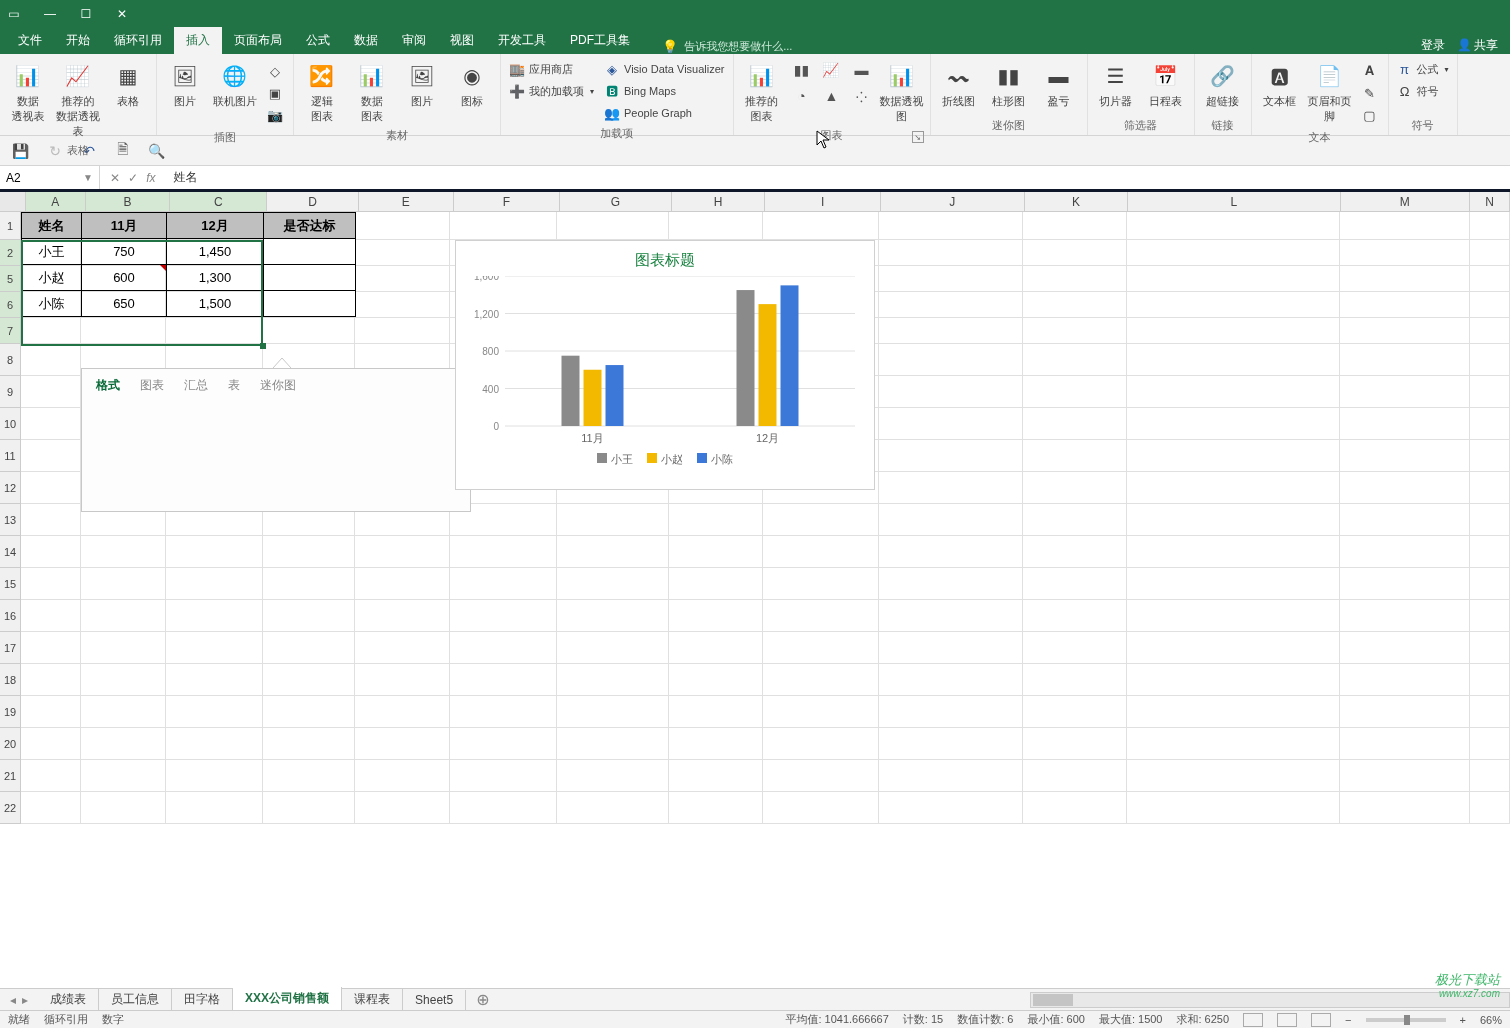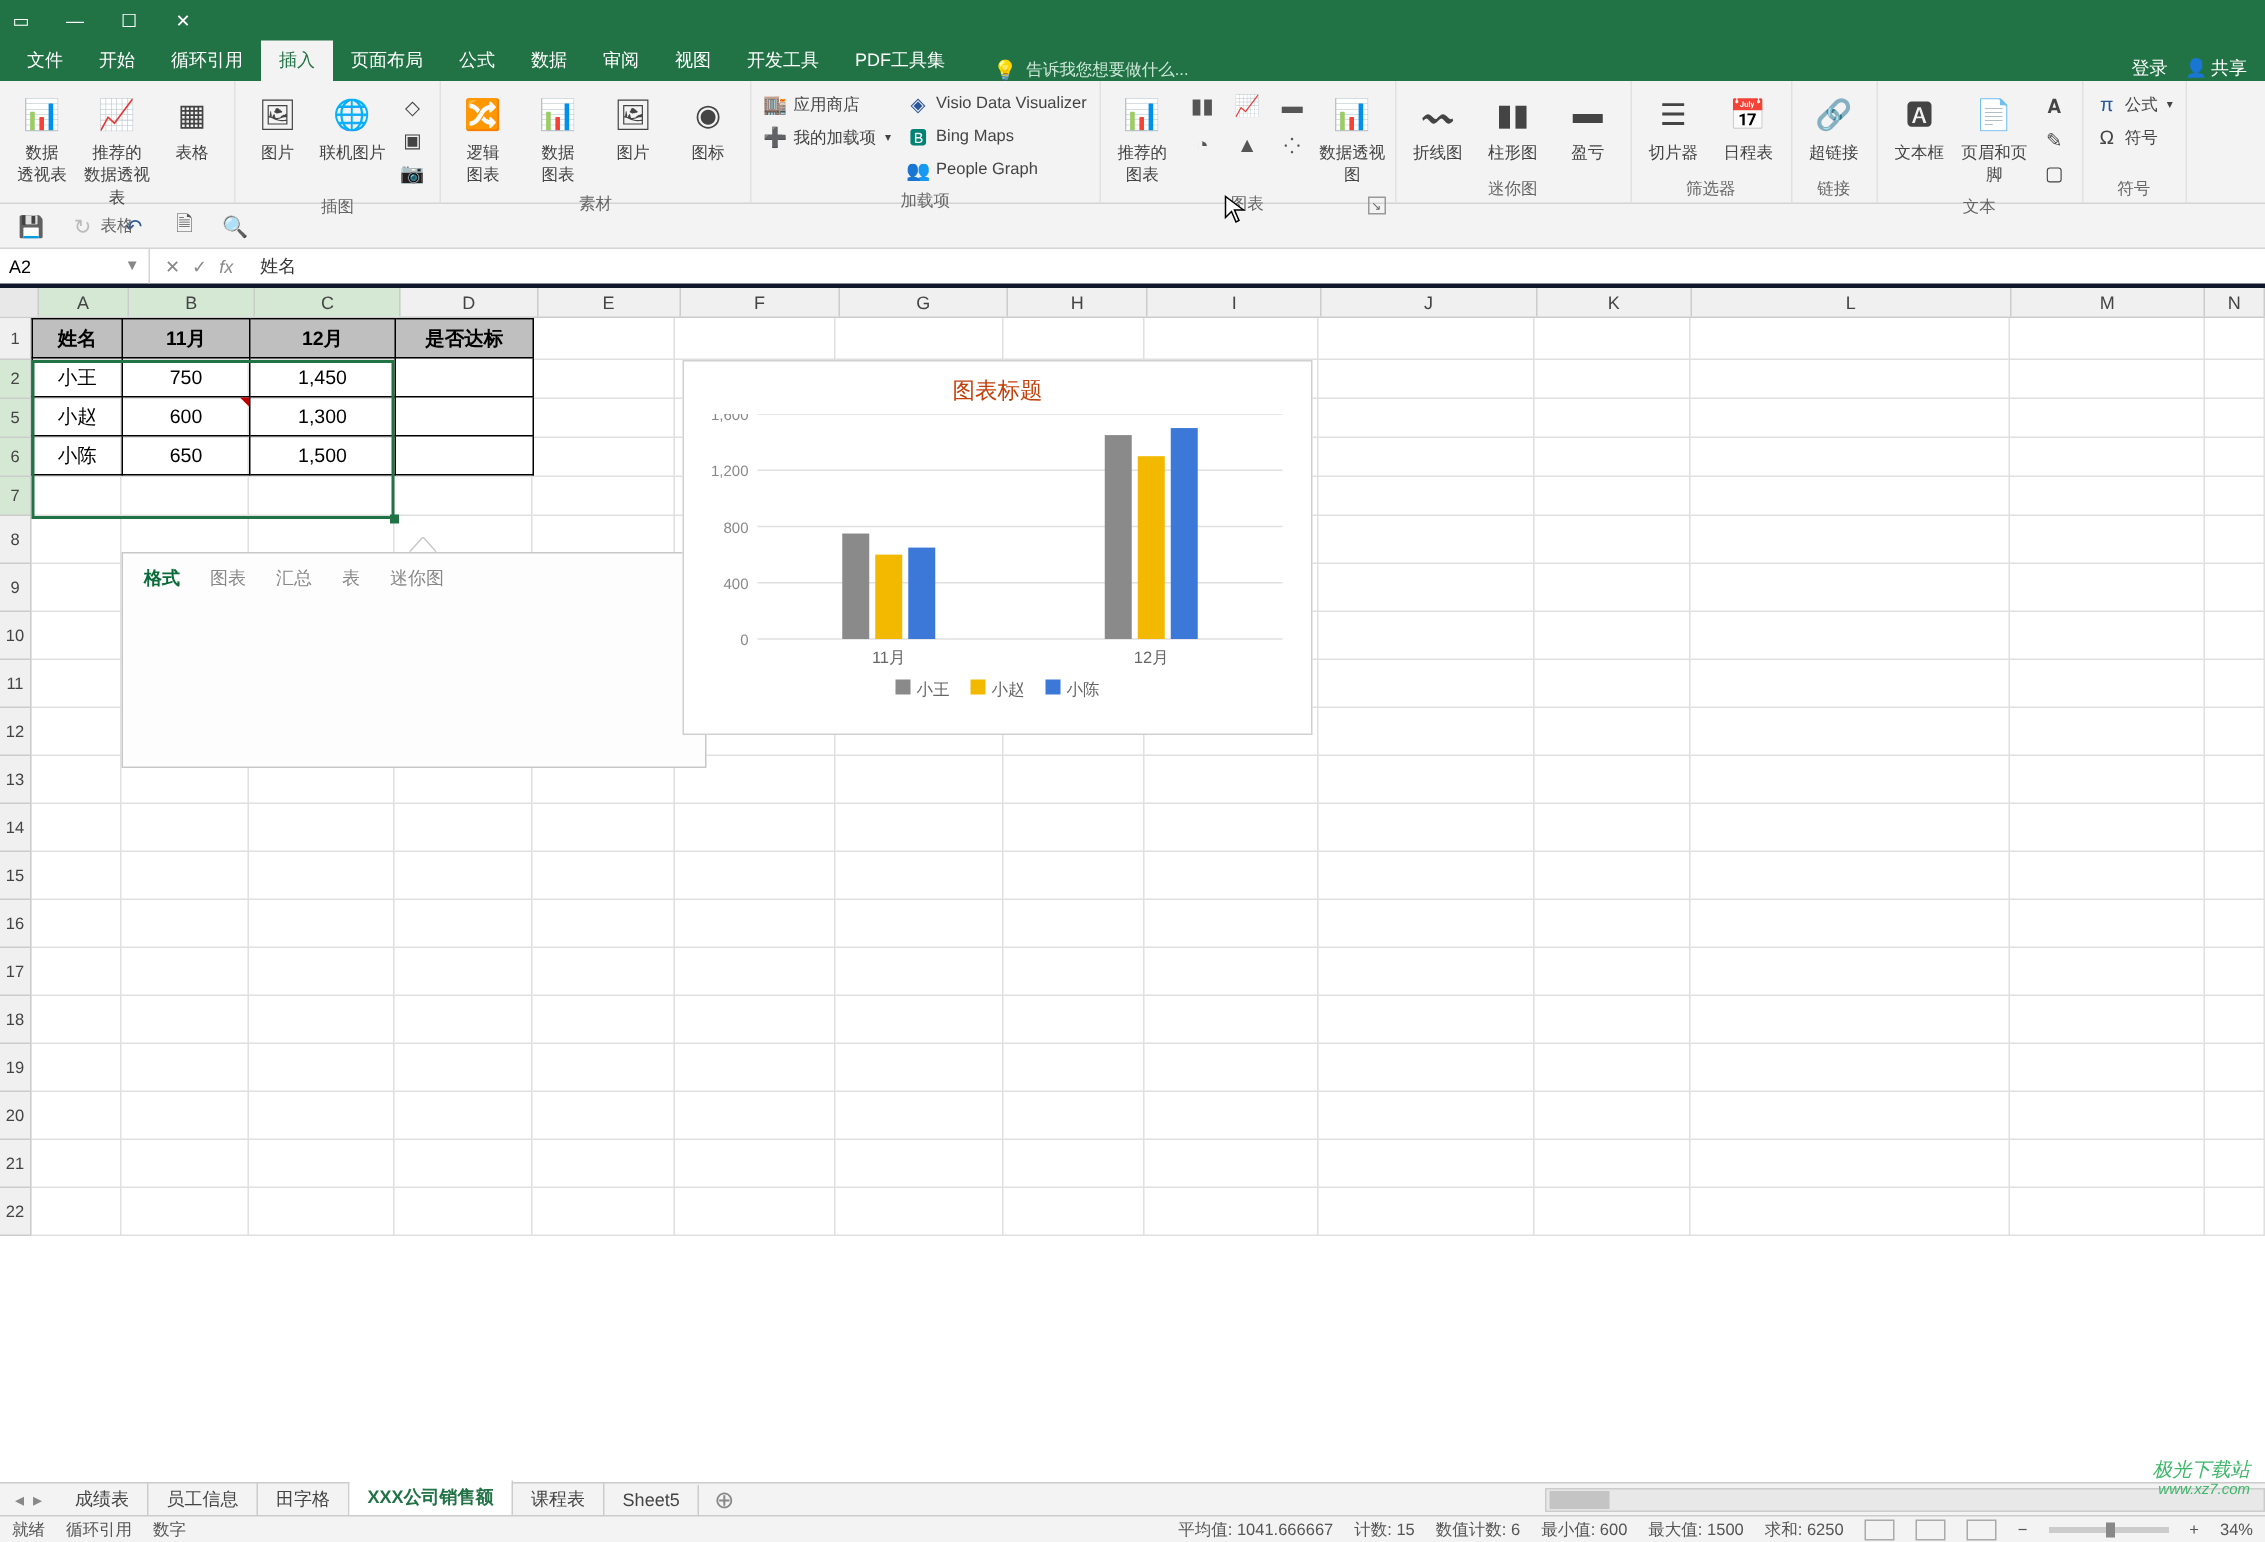--- a/index.html
+++ b/index.html
@@ -75,21 +75,21 @@
 
 
 .quick-panel { position: absolute; border: 1px solid #c8c8c8; background: #fdfdfd; font-size: 12px; color: #888; }
 .quick-panel .qa-tabs { display: flex; gap: 20px; padding: 8px 14px; }
 .quick-panel .qa-tab { cursor: pointer; }
 .quick-panel .qa-tab.act { color: #0b6b3a; font-weight: bold; }
 .qa-indicator { position: absolute; width: 18px; height: 10px; }
 
 
 .chart-obj { position: absolute; border: 1px solid #d0d0d0; background: #fff; }
-.chart-obj .ctitle { text-align: center; font-size: 15px; color: #c2410c; padding: 10px 0 6px; }
+.chart-obj .ctitle { text-align: center; font-size: 15px; color: #15803d; padding: 10px 0 6px; }
 .chart-svg { display: block; margin: 0 auto; }
 .legend { display: flex; justify-content: center; gap: 14px; font-size: 11px; color: #666; padding: 6px 0 10px; }
 .legend .sw { width: 10px; height: 10px; display: inline-block; margin-right: 4px; }
 
 
 .sheet-tabs { position: absolute; bottom: 18px; left: 0; right: 0; height: 22px; background: #f3f3f3; border-top: 1px solid #ccc; display: flex; align-items: center; font-size: 12px; }
 .sheet-nav { display: flex; gap: 6px; padding: 0 10px; color: #888; }
 .stab { padding: 3px 12px; border-right: 1px solid #ccc; cursor: pointer; color: #444; }
 .stab.active { background: #fff; border-bottom: 2px solid #217346; color: #217346; font-weight: bold; }
 .stab-add { padding: 0 10px; color: #888; cursor: pointer; font-size: 16px; }
@@ -848,19 +848,19 @@
   <span>最大值: 1500</span>
   <span>求和: 6250</span>
   <div class="viewbtn"></div>
   <div class="viewbtn"></div>
   <div class="viewbtn"></div>
   <span>−</span>
   <div class="zoom-slider">
       <div class="zthumb"></div>
     </div>
   <span>+</span>
-  <span>34%</span>
+  <span>66%</span>
 </div>
 
 <div class="watermark">
   <div>极光下载站</div>
   <div class="sub">www.xz7.com</div>
 </div>
 
 </body></html>

